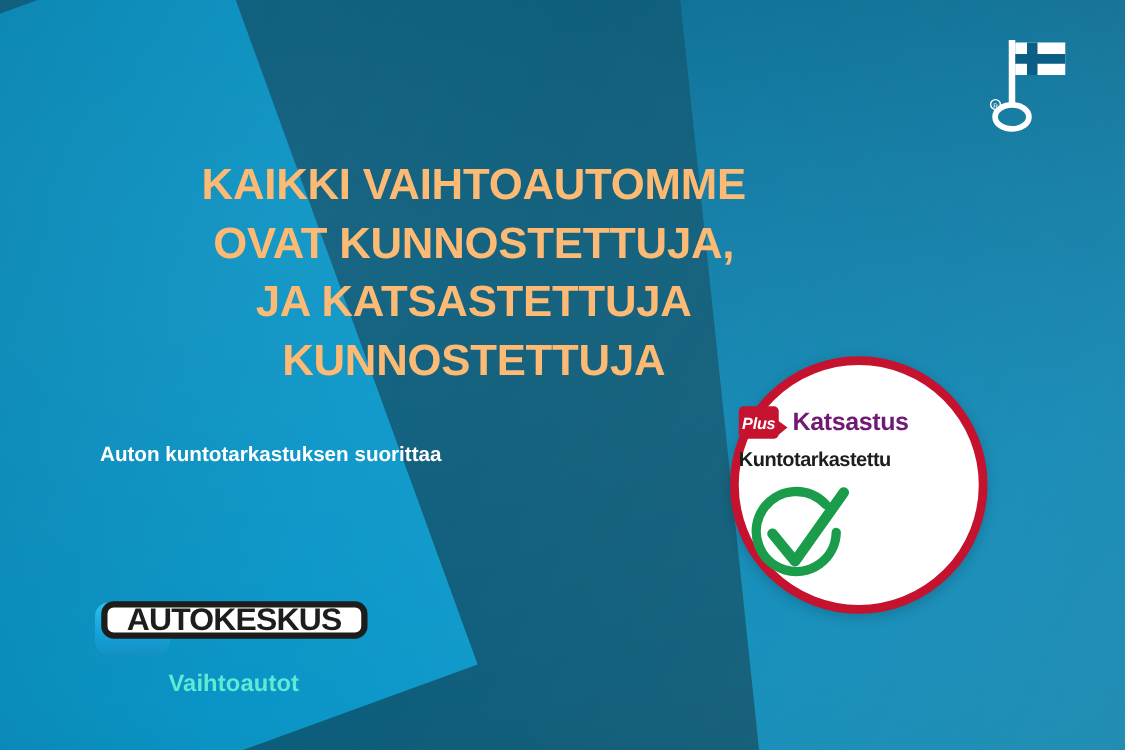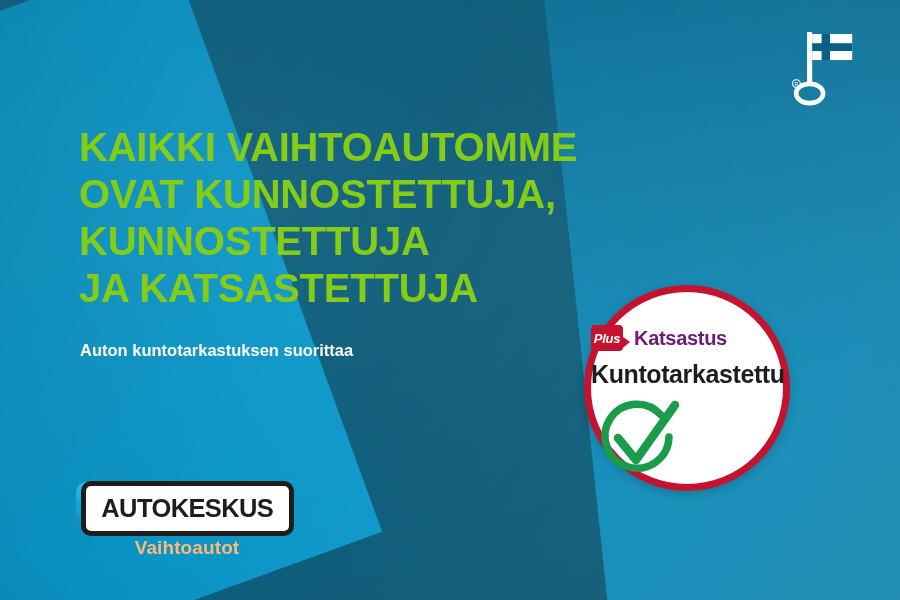--- a/index.html
+++ b/index.html
@@ -63,33 +63,34 @@
     width: 72px;
     height: 80px;
   }
 
   
   .headline {
     position: absolute;
     left: 79px;
     top: 124px;
     width: 600px;
-    color: #84cc16;
-    font-size: 40px;
+    color: #fdba74;
+    font-size: 35px;
     font-weight: 700;
     line-height: 47px;
     letter-spacing: -0.2px;
+    text-align: center;
   }
   .headline .hl-line { display: block; white-space: nowrap; }
 
   
   .subtitle {
     position: absolute;
     left: 80px;
-    top: 338px;
+    top: 352px;
     width: 430px;
     color: #ffffff;
     font-size: 16.5px;
     font-weight: 700;
     line-height: 25px;
   }
   .subtitle .sub-line { display: block; }
 
   
   .ak-logo-block {
@@ -107,21 +108,21 @@
     position: absolute;
     left: 0; top: 1px;
     width: 60px; height: 42px;
     border-radius: 11px;
     background: linear-gradient(180deg, #2ec0ef 0%, #15a6dc 50%, #1490c4 100%);
   }
   .ak-plate {
     position: absolute;
     left: 5px; top: 0;
     width: 213px;
-    height: 55px;
+    height: 30px;
     border-radius: 10px;
     background: #ffffff;
     border: 5px solid #1d1d1b;
     box-sizing: border-box;
     display: flex;
     align-items: center;
     justify-content: center;
     overflow: hidden;
   }
   .ak-plate-text {
@@ -129,21 +130,21 @@
     font-size: 25px;
     font-weight: 700;
     letter-spacing: -0.6px;
     transform: scaleX(1.02);
     line-height: 1;
   }
   .ak-sub {
     margin-top: 12px;
     text-align: center;
     width: 222px;
-    color: #fdba74;
+    color: #5eead4;
     font-size: 19px;
     font-weight: 700;
     letter-spacing: 0.1px;
   }
 
   
   .badge {
     position: absolute;
     left: 584px;
     top: 285px;
@@ -206,21 +207,21 @@
   .badge-brand-name {
     color: #701a75;
     font-size: 20px;
     font-weight: 700;
     letter-spacing: -0.3px;
     margin-left: 5px;
   }
   .badge-title {
     margin-top: 9px;
     color: #1d1d1b;
-    font-size: 25px;
+    font-size: 16px;
     font-weight: 700;
     letter-spacing: -0.4px;
   }
   .badge-check {
     margin-top: 8px;
   }
 </style>
 </head>
 <body>
 
@@ -246,22 +247,22 @@
       <rect x="26.2" y="17.2" width="40" height="7.8" fill="#0b5f85"></rect>
 
       <circle cx="10.4" cy="57.6" r="3.9" fill="none" stroke="#ffffff" stroke-width="1.1"></circle>
       <text x="10.4" y="60" font-family="'Liberation Sans', sans-serif" font-size="5.2" fill="#ffffff" text-anchor="middle">R</text>
     </svg>
   </div>
 
   <div class="headline">
     <span class="hl-line">KAIKKI VAIHTOAUTOMME</span>
     <span class="hl-line">OVAT KUNNOSTETTUJA,</span>
+    <span class="hl-line">JA KATSASTETTUJA</span>
     <span class="hl-line">KUNNOSTETTUJA</span>
-    <span class="hl-line">JA KATSASTETTUJA</span>
   </div>
 
   <div class="subtitle">
     <span class="sub-line">Auton kuntotarkastuksen suorittaa</span>
   </div>
 
   <div class="ak-logo-block">
     <div class="ak-plate-wrap">
       <div class="ak-accent"></div>
       <div class="ak-plate">

